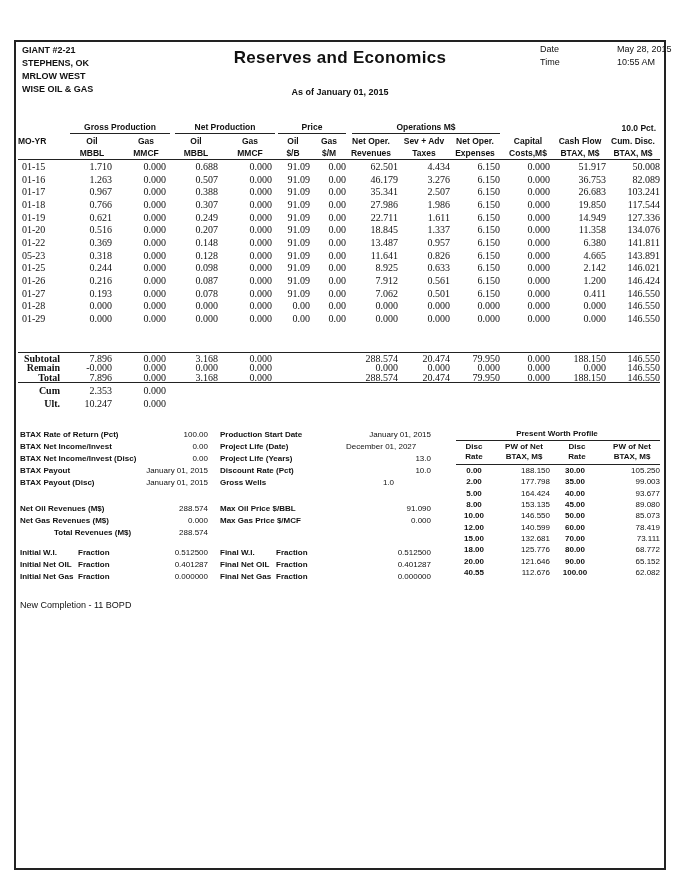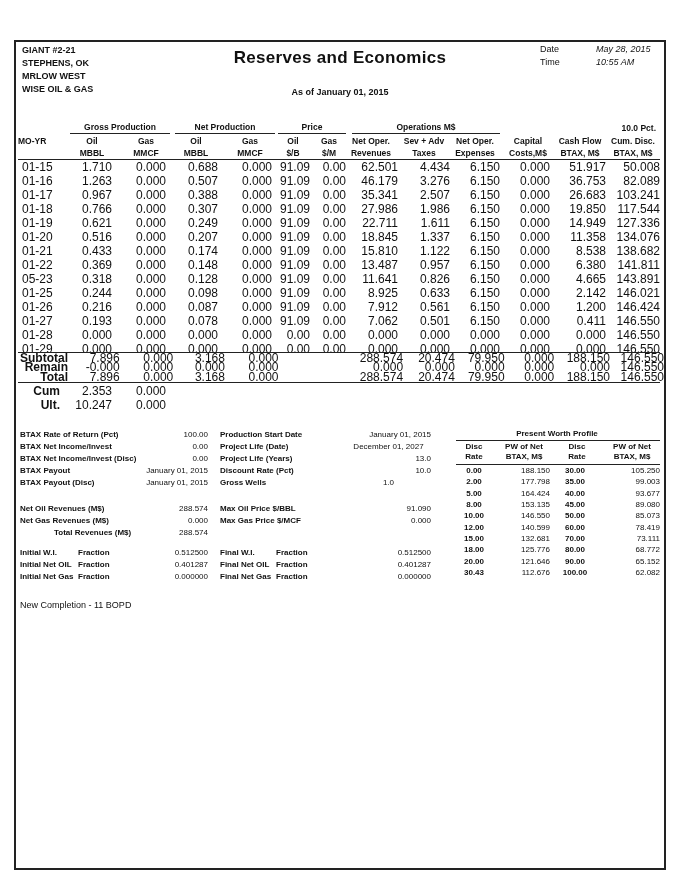--- a/index.html
+++ b/index.html
@@ -8,21 +8,21 @@
   .page { position: absolute; left: 14px; top: 40px; width: 652px; height: 830px;
           border: 2px solid #222; box-sizing: border-box; }
   .abs { position: absolute; white-space: nowrap; }
   .hdr-left { left: 6px; top: 2px; font-size: 9px; line-height: 13px; font-weight: bold; }
   .title { left: 0; width: 100%; text-align: center; top: 6px; font-size: 17px; font-weight: bold; letter-spacing: 0.3px; }
   .asof { left: 0; width: 100%; text-align: center; top: 45px; font-size: 9px; font-weight: bold; }
   .dt { font-size: 9px; line-height: 13px; }
   .b { font-weight: bold; }
   .grp { font-size: 8.5px; font-weight: bold; text-align: center; border-bottom: 1.5px solid #222; padding-bottom: 1px; }
   .colh { font-size: 8.5px; font-weight: bold; line-height: 12px; text-align: center; }
-  table.main { position: absolute; left: 4px; top: 118px; border-collapse: collapse; font-size: 12px; }
+  table.main { position: absolute; left: 4px; top: 118px; border-collapse: collapse; font-size: 10px; font-family: Liberation Serif, serif; }
   table.main td { padding: 0; height: 12.7px; text-align: right; }
   table.main td.mo { text-align: left; padding-left: 2px; }
   .sepline { position: absolute; height: 0; border-top: 1.5px solid #222; }
   .totrow td { height: 9.3px !important; line-height: 9px; }
   .lbl { font-weight: bold; text-align: right; }
   .sum { font-size: 8px; }
   .sum .row { position: absolute; height: 12px; line-height: 12px; }
   .pw-title { font-size: 8px; font-weight: bold; text-align: center; }
   table.pw { position: absolute; border-collapse: collapse; font-size: 8px; }
   table.pw td { padding: 0; height: 11.3px; text-align: right; }
@@ -41,21 +41,21 @@
     <div>WISE OIL &amp; GAS</div>
   </div>
 
   <div class="abs title">Reserves and Economics</div>
   <div class="abs asof">As of January 01, 2015</div>
 
   <div class="abs dt" style="left:524px; top:1px;">
     <div>Date</div>
     <div>Time</div>
   </div>
-  <div class="abs dt" style="left:580px; top:1px;font-style:italic;">
+  <div class="abs dt" style="left:601px; top:1px;">
     <div>May 28, 2015</div>
     <div>10:55 AM</div>
   </div>
 
   <div class="abs grp" style="left:54px; top:80px; width:100px;">Gross Production</div>
   <div class="abs grp" style="left:159px; top:80px; width:100px;">Net Production</div>
   <div class="abs grp" style="left:262px; top:80px; width:68px;">Price</div>
   <div class="abs grp" style="left:336px; top:80px; width:148px;">Operations M$</div>
   <div class="abs colh" style="left:590px; top:80px; width:50px; text-align:right;">10.0 Pct.</div>
 
@@ -213,35 +213,20 @@
           <td>0.207</td>
           <td>0.000</td>
           <td>91.09</td>
           <td>0.00</td>
           <td>18.845</td>
           <td>1.337</td>
           <td>6.150</td>
           <td>0.000</td>
           <td>11.358</td>
           <td>134.076</td>
-        </tr>
-        <tr>
-          <td class="mo">01-21</td>
-          <td>0.433</td>
-          <td>0.000</td>
-          <td>0.174</td>
-          <td>0.000</td>
-          <td>91.09</td>
-          <td>0.00</td>
-          <td>15.810</td>
-          <td>1.122</td>
-          <td>6.150</td>
-          <td>0.000</td>
-          <td>8.538</td>
-          <td>138.682</td>
         </tr>
         <tr>
           <td class="mo">01-22</td>
           <td>0.369</td>
           <td>0.000</td>
           <td>0.148</td>
           <td>0.000</td>
           <td>91.09</td>
           <td>0.00</td>
           <td>13.487</td>
@@ -449,21 +434,21 @@
         <div class="row" style="top: 461px; left: 120px; width: 72px; text-align: right;">288.574</div>
         <div class="row b" style="top: 473px; left: 4px;">Net Gas Revenues (M$)</div>
         <div class="row" style="top: 473px; left: 120px; width: 72px; text-align: right;">0.000</div>
         <div class="row b" style="top: 485px; left: 4px; margin-left: 34px;">Total Revenues (M$)</div>
         <div class="row" style="top: 485px; left: 120px; width: 72px; text-align: right;">288.574</div>
       </div>
     <div id="sum-mid">
         <div class="row b" style="top: 387px; left: 204px;">Production Start Date</div>
         <div class="row" style="top: 387px; left: 330px; width: 85px; text-align: right;">January 01, 2015</div>
         <div class="row b" style="top: 399px; left: 204px;">Project Life (Date)</div>
-        <div class="row" style="top: 399px; left: 330px; width: 85px; text-align: center;">December 01, 2027</div>
+        <div class="row" style="top: 399px; left: 330px; width: 85px; text-align: left;">December 01, 2027</div>
         <div class="row b" style="top: 411px; left: 204px;">Project Life (Years)</div>
         <div class="row" style="top: 411px; left: 330px; width: 85px; text-align: right;">13.0</div>
         <div class="row b" style="top: 423px; left: 204px;">Discount Rate (Pct)</div>
         <div class="row" style="top: 423px; left: 330px; width: 85px; text-align: right;">10.0</div>
         <div class="row b" style="top: 435px; left: 204px;">Gross Wells</div>
         <div class="row" style="top: 435px; left: 330px; width: 85px; text-align: center;">1.0</div>
         <div class="row b" style="top: 461px; left: 204px;">Max Oil Price $/BBL</div>
         <div class="row" style="top: 461px; left: 330px; width: 85px; text-align: right;">91.090</div>
         <div class="row b" style="top: 473px; left: 204px;">Max Gas Price $/MCF</div>
         <div class="row" style="top: 473px; left: 330px; width: 85px; text-align: right;">0.000</div>
@@ -566,21 +551,21 @@
           <td class="r">80.00</td>
           <td>68.772</td>
         </tr>
         <tr>
           <td class="r">20.00</td>
           <td>121.646</td>
           <td class="r">90.00</td>
           <td>65.152</td>
         </tr>
         <tr>
-          <td class="r">30.43</td>
+          <td class="r">40.55</td>
           <td>112.676</td>
           <td class="r">100.00</td>
           <td>62.082</td>
         </tr>
       </tbody>
   </table>
 
   <div class="abs note" style="left:4px; top:558px;">New Completion - 11 BOPD</div>
 </div>
 

